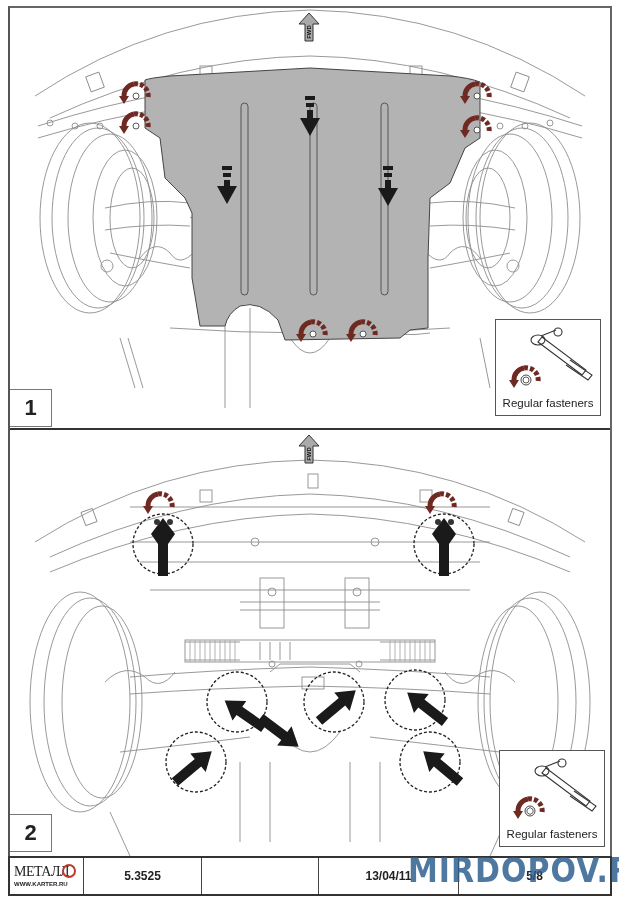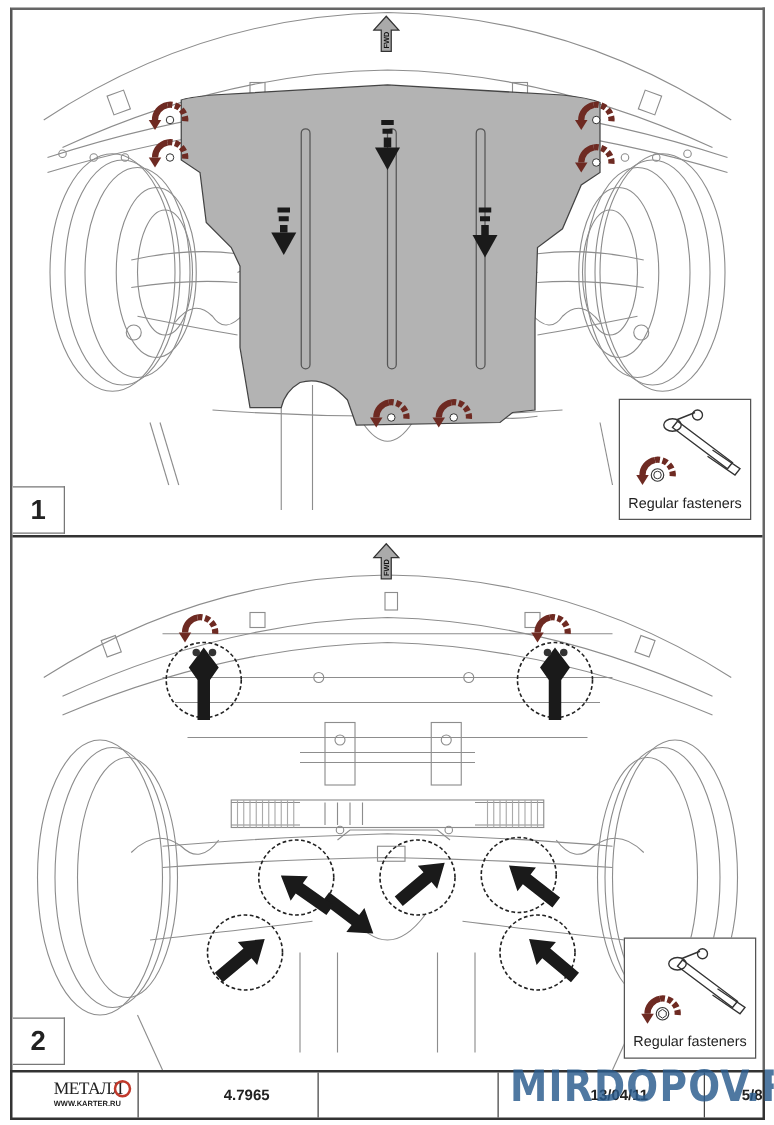--- a/index.html
+++ b/index.html
@@ -8,21 +8,21 @@
   .panel { position: absolute; left: 10px; width: 600px; overflow: hidden; }
   .panel svg.art { position: absolute; left: 0; top: 0; }
   #panel1 { top: 8px; height: 420px; }
   #panel2 { top: 432px; height: 424px; }
   .divider { position: absolute; left: 10px; width: 600px; height: 2px; background: #333; }
   .step-box { position: absolute; left: 0; width: 42px; height: 38px; border: 1.5px solid #777; border-left: none; background: #fff; box-sizing: border-box; display: flex; align-items: center; justify-content: center; font-weight: bold; font-size: 22px; color: #222; }
   .legend-box { position: absolute; width: 106px; height: 97px; border: 1.5px solid #555; background: #fff; box-sizing: border-box; }
   .legend-box .label { position: absolute; left: 0; right: 0; bottom: 6px; text-align: center; font-size: 11.5px; color: #222; }
   .legend-box svg { position: absolute; left: 0; top: 0; }
   .titleblock { position: absolute; left: 8px; top: 856px; width: 604px; height: 40px; border: 2px solid #333; box-sizing: border-box; display: flex; background: #fff; }
-  .tb-cell { border-right: 1.5px solid #444; display: flex; align-items: center; justify-content: center; font-weight: bold; font-size: 12px; color: #222; box-sizing: border-box; height: 100%; margin-left: 29px; }
+  .tb-cell { border-right: 1.5px solid #444; display: flex; align-items: center; justify-content: center; font-weight: bold; font-size: 12px; color: #222; box-sizing: border-box; height: 100%; }
   .tb-cell:last-child { border-right: none; }
   .logo { position: relative; width: 74px; }
   .logo .brand { position: absolute; left: 4px; top: 6px; font-family: "Liberation Serif", serif; font-size: 14px; font-weight: normal; letter-spacing: -0.5px; color: #222; }
   .logo .url { position: absolute; left: 4px; top: 23px; font-size: 6px; color: #222; font-weight: bold; }
   .logo .ring { position: absolute; left: 52px; top: 6px; width: 14px; height: 14px; border-radius: 50%; border: 2px solid #c0392b; box-sizing: border-box; }
   .watermark { position: absolute; left: 408px; top: 850px; font-family: "DejaVu Sans", sans-serif; font-weight: bold; font-size: 30px; color: rgba(40,90,140,0.82); letter-spacing: 1px; pointer-events: none; transform: scaleY(1.15); transform-origin: left top; }
   .fwd { position: absolute; }
 </style>
 </head>
 <body>
@@ -289,19 +289,19 @@
     <div class="label">Regular fasteners</div>
   </div>
 </div>
 
 <div class="titleblock">
   <div class="tb-cell logo">
     <span class="brand">МЕТАЛЛ</span>
     <span class="ring"></span>
     <span class="url">WWW.KARTER.RU</span>
   </div>
-  <div class="tb-cell" style="width:118px">4.7965</div>
+  <div class="tb-cell" style="width:118px">5.3525</div>
   <div class="tb-cell" style="width:117px"></div>
   <div class="tb-cell" style="width:140px">13/04/11</div>
   <div class="tb-cell" style="flex:1">5/8</div>
 </div>
 
 <div class="watermark">MIRDOPOV.RU</div>
 
 </body></html>

